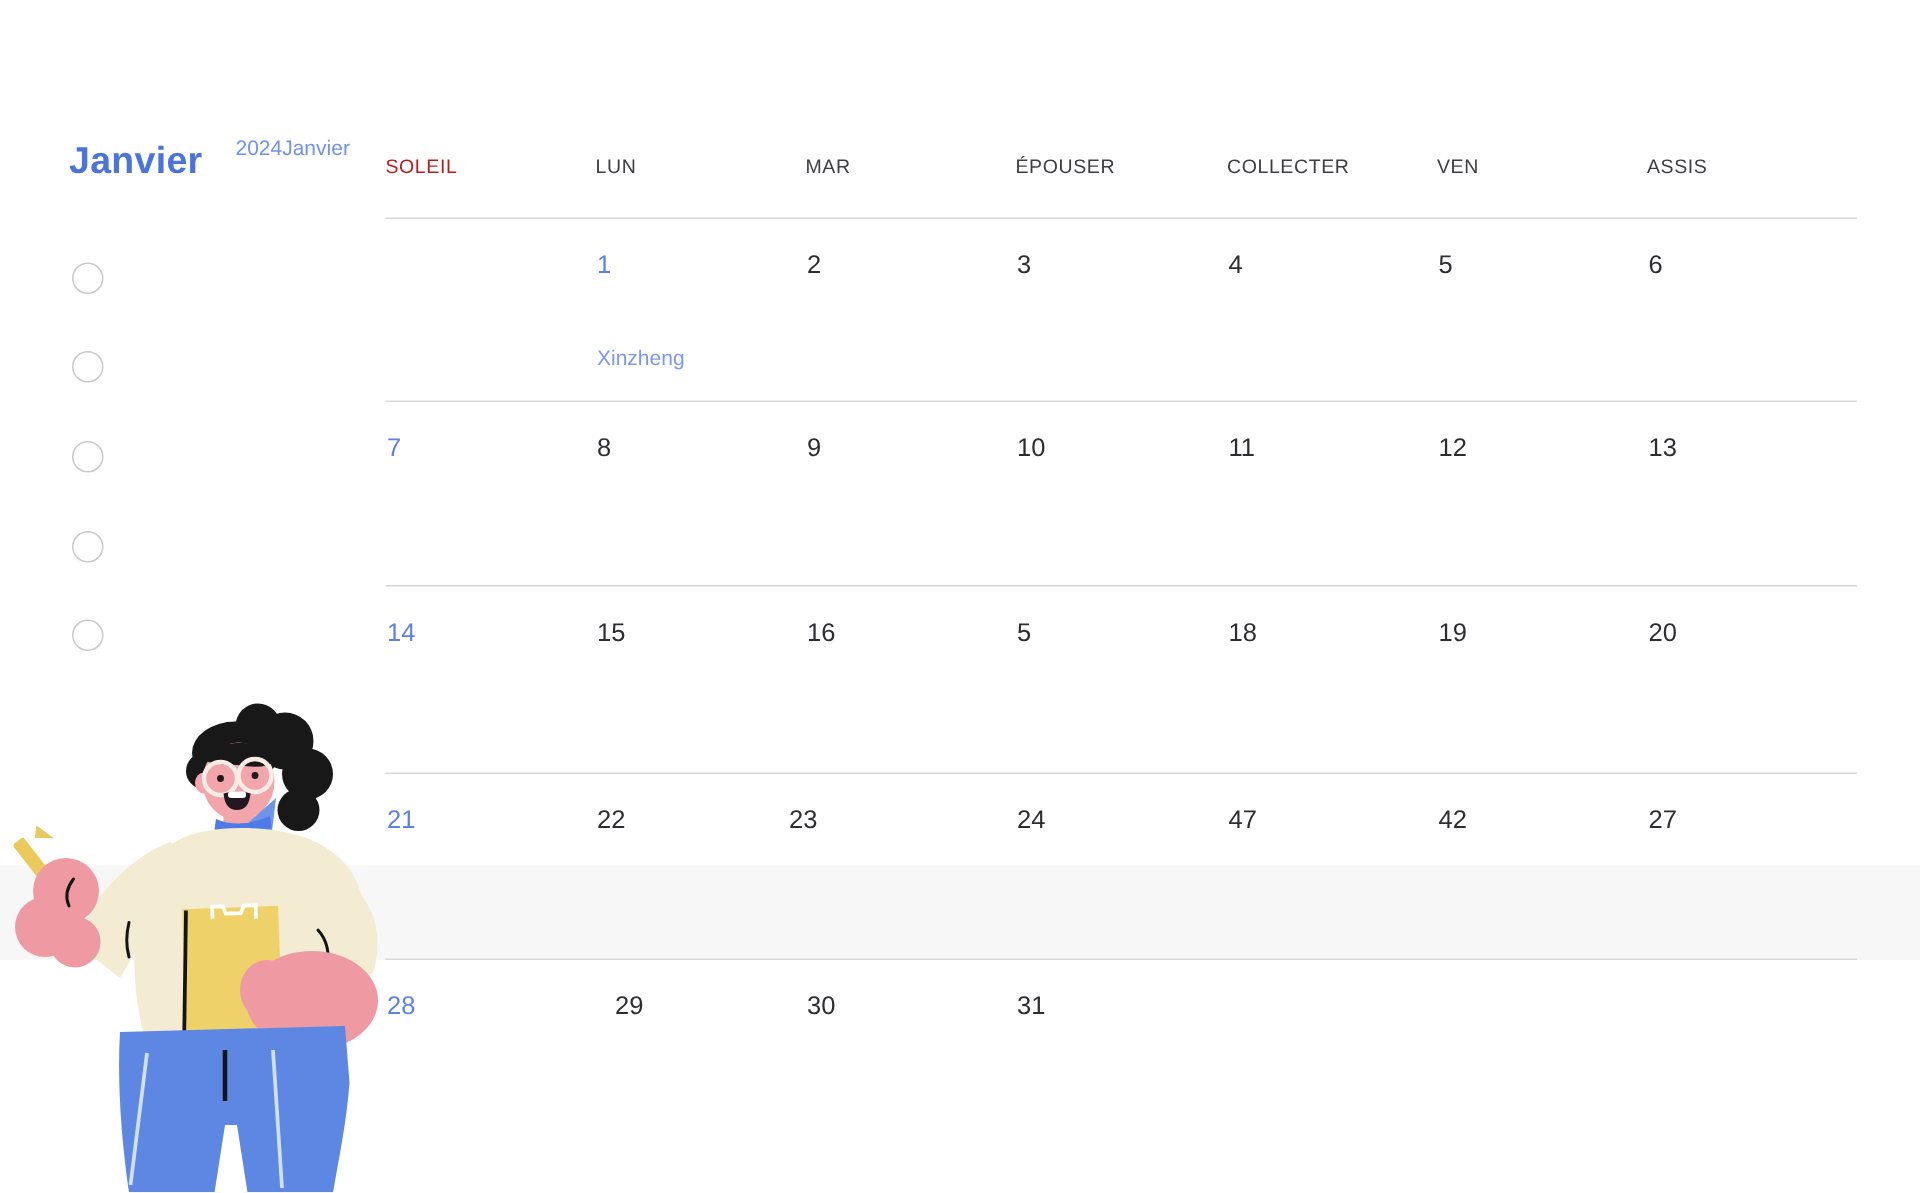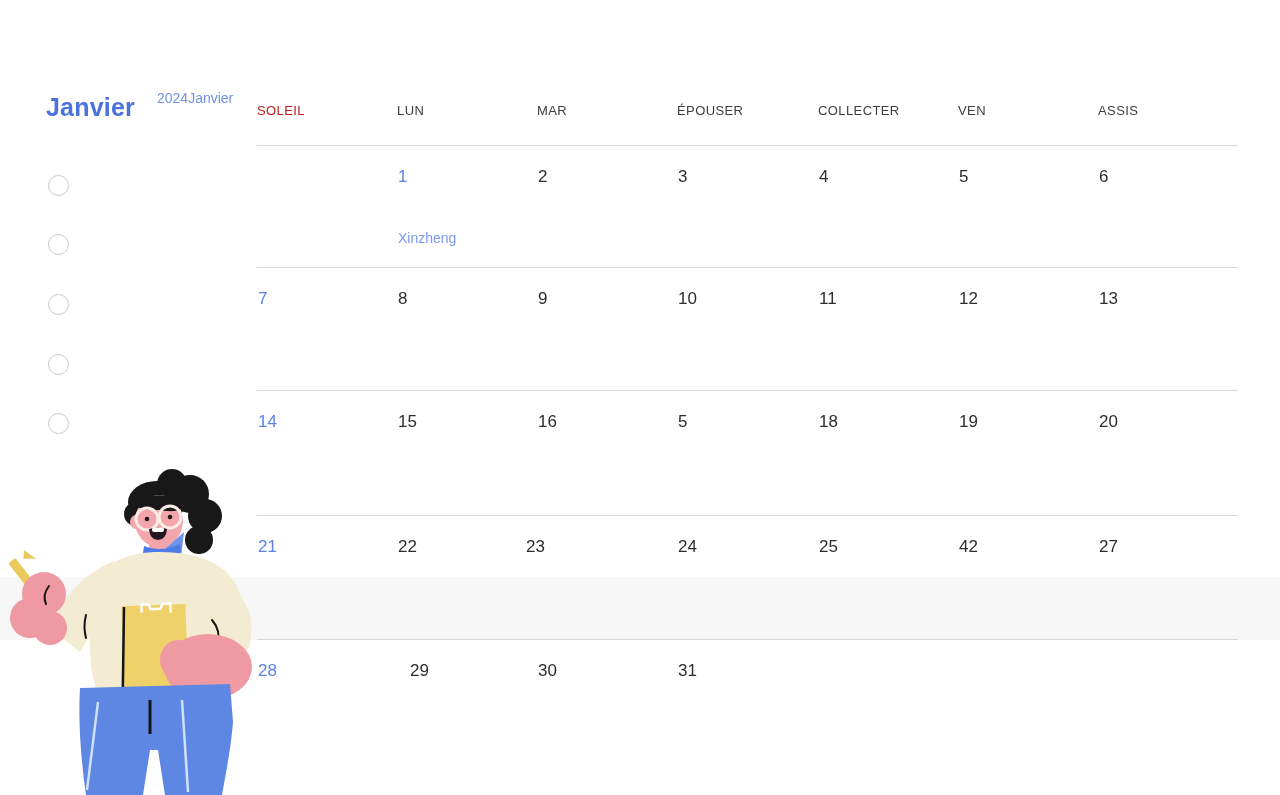--- a/index.html
+++ b/index.html
@@ -146,21 +146,21 @@
         <div class="date-cell" style="left: 140px;">
           <span class="date-num">22</span>
         </div>
         <div class="date-cell" style="left: 268px;">
           <span class="date-num">23</span>
         </div>
         <div class="date-cell" style="left: 420px;">
           <span class="date-num">24</span>
         </div>
         <div class="date-cell" style="left: 561px;">
-          <span class="date-num">25</span>
+          <span class="date-num">47</span>
         </div>
         <div class="date-cell" style="left: 701px;">
           <span class="date-num">42</span>
         </div>
         <div class="date-cell" style="left: 841px;">
           <span class="date-num">27</span>
         </div>
       </div>
       <div class="cal-row" style="height: 155px;">
         <div class="date-cell" style="left: 0px;">

